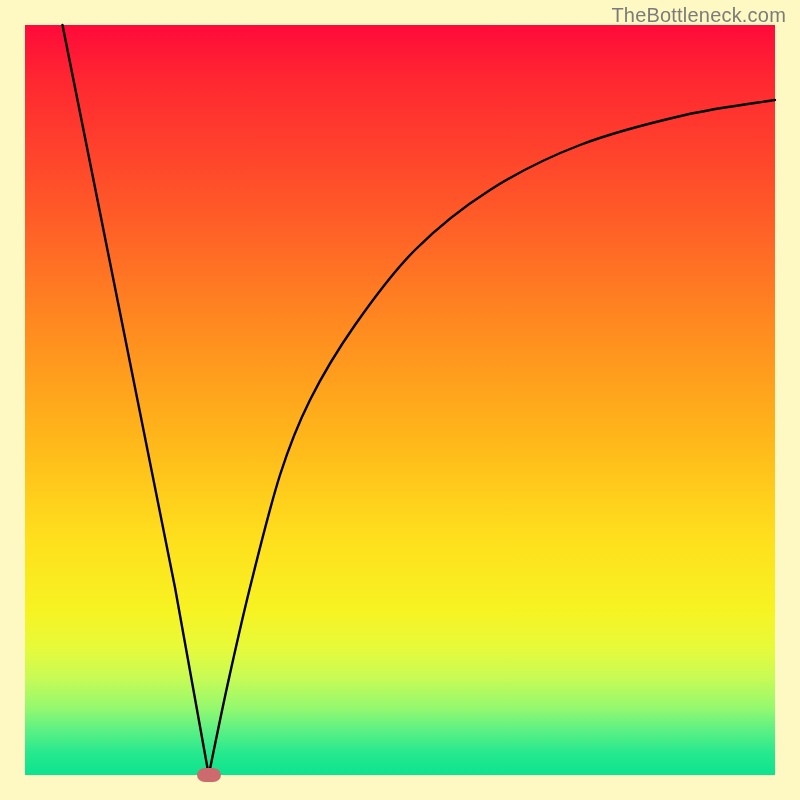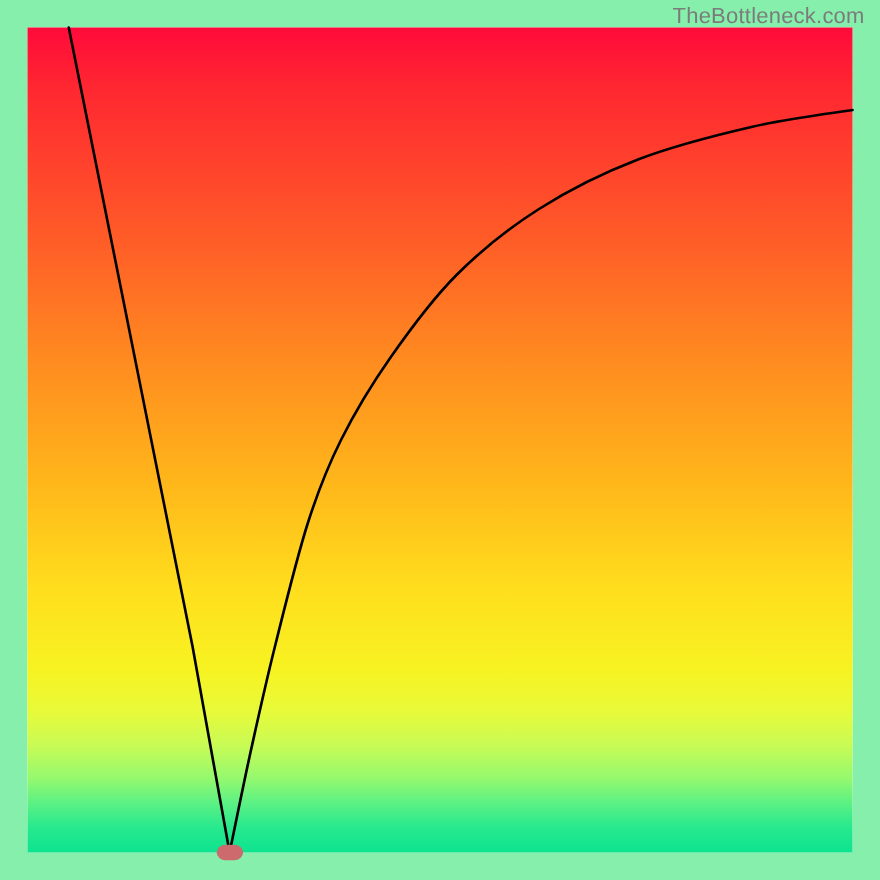--- a/index.html
+++ b/index.html
@@ -8,21 +8,21 @@
     width: 800px;
     height: 800px;
     overflow: hidden;
     background: #000;
     font-family: Arial, Helvetica, sans-serif;
   }
   .frame {
     position: relative;
     width: 800px;
     height: 800px;
-    background: #86efac;
+    background: #fef9c3;
   }
   .watermark {
     position: absolute;
     top: 4px;
     right: 14px;
     color: #7b7b7b;
     font-size: 20px;
     font-weight: 400;
     letter-spacing: 0.2px;
     z-index: 5;

